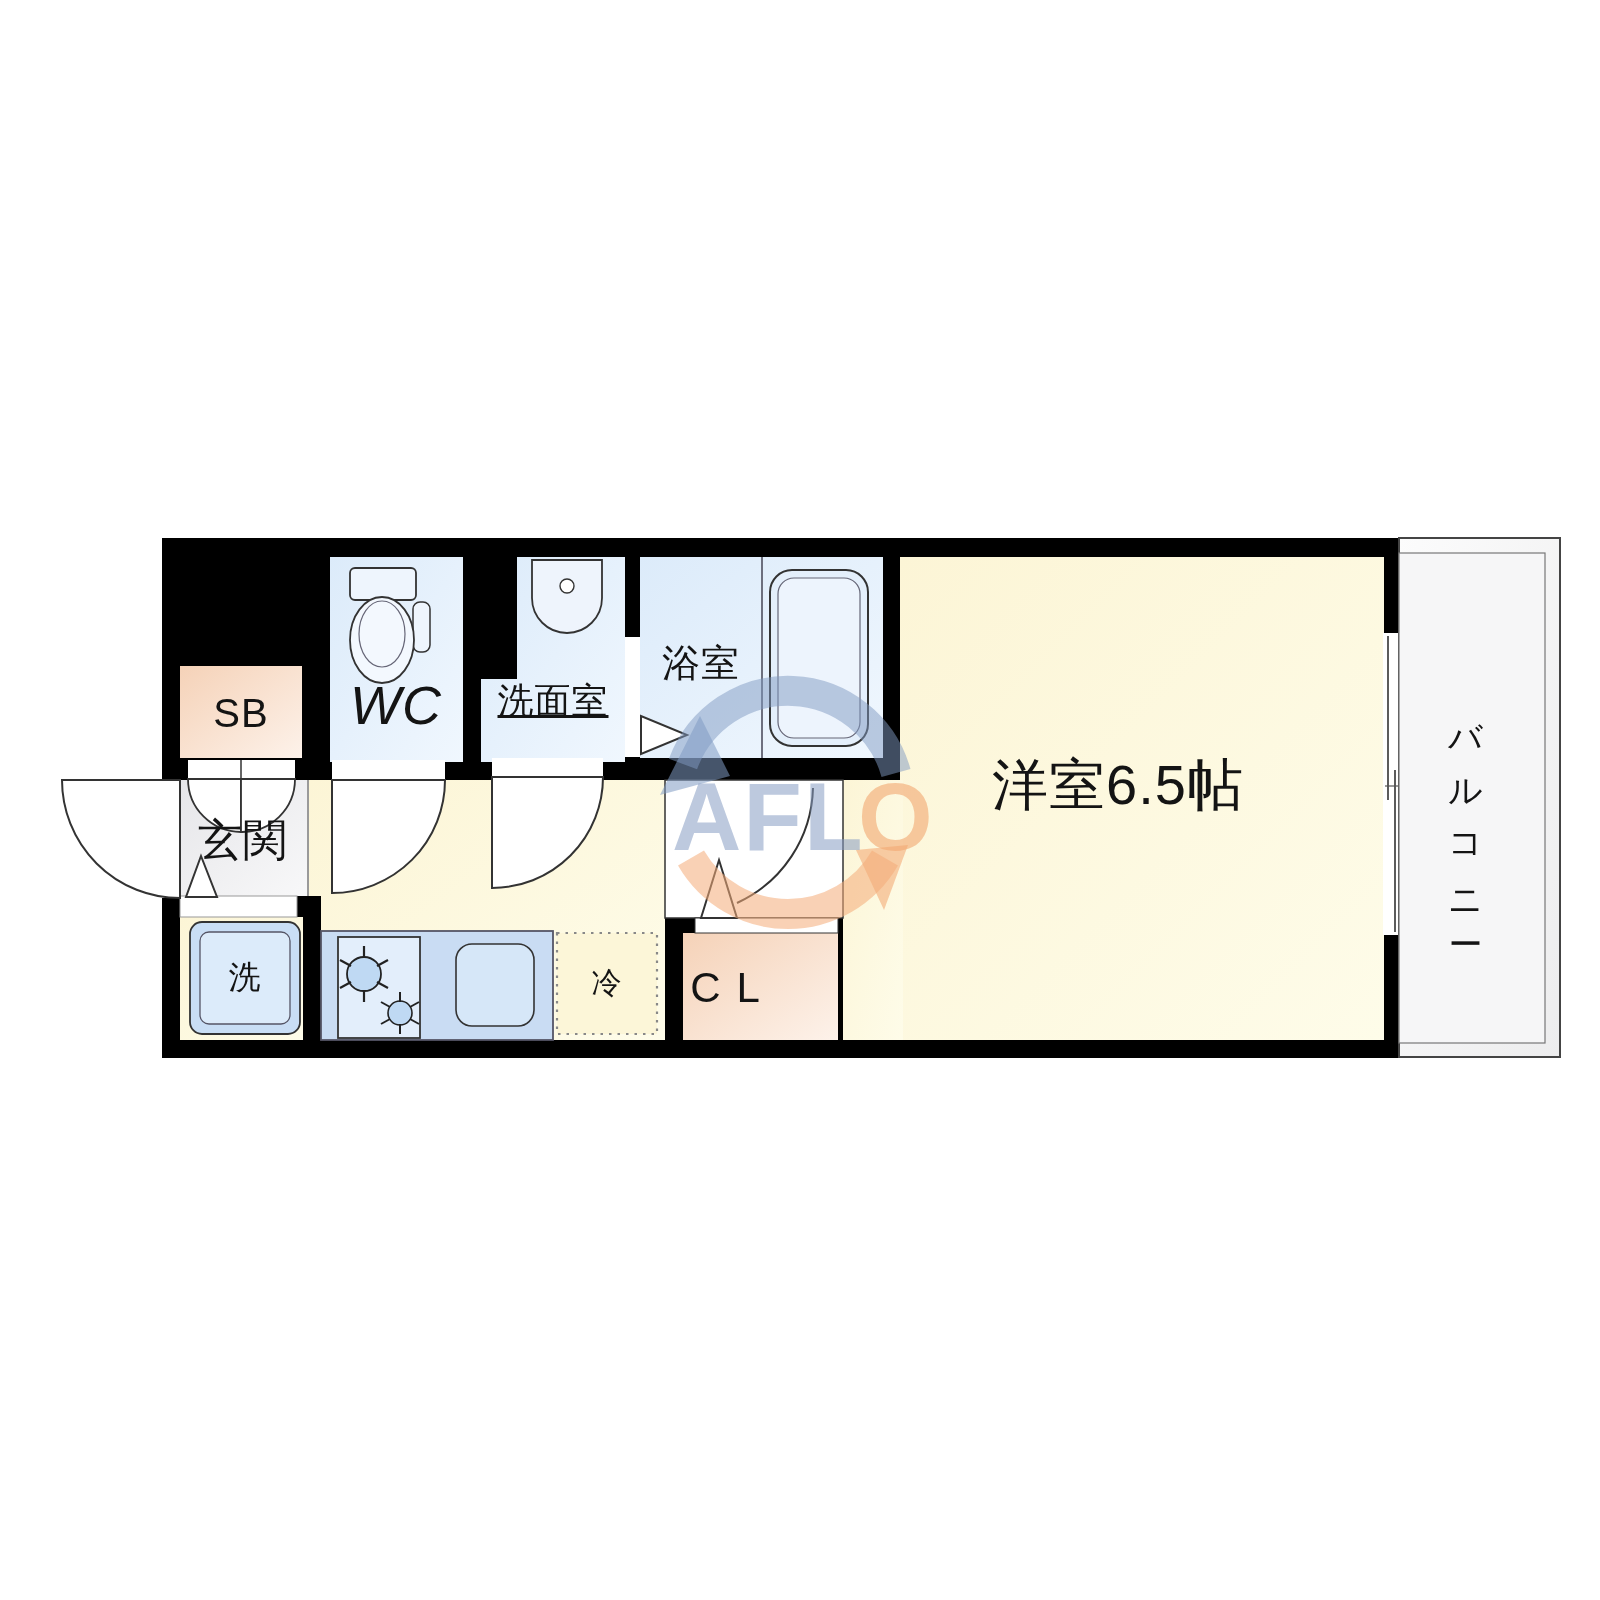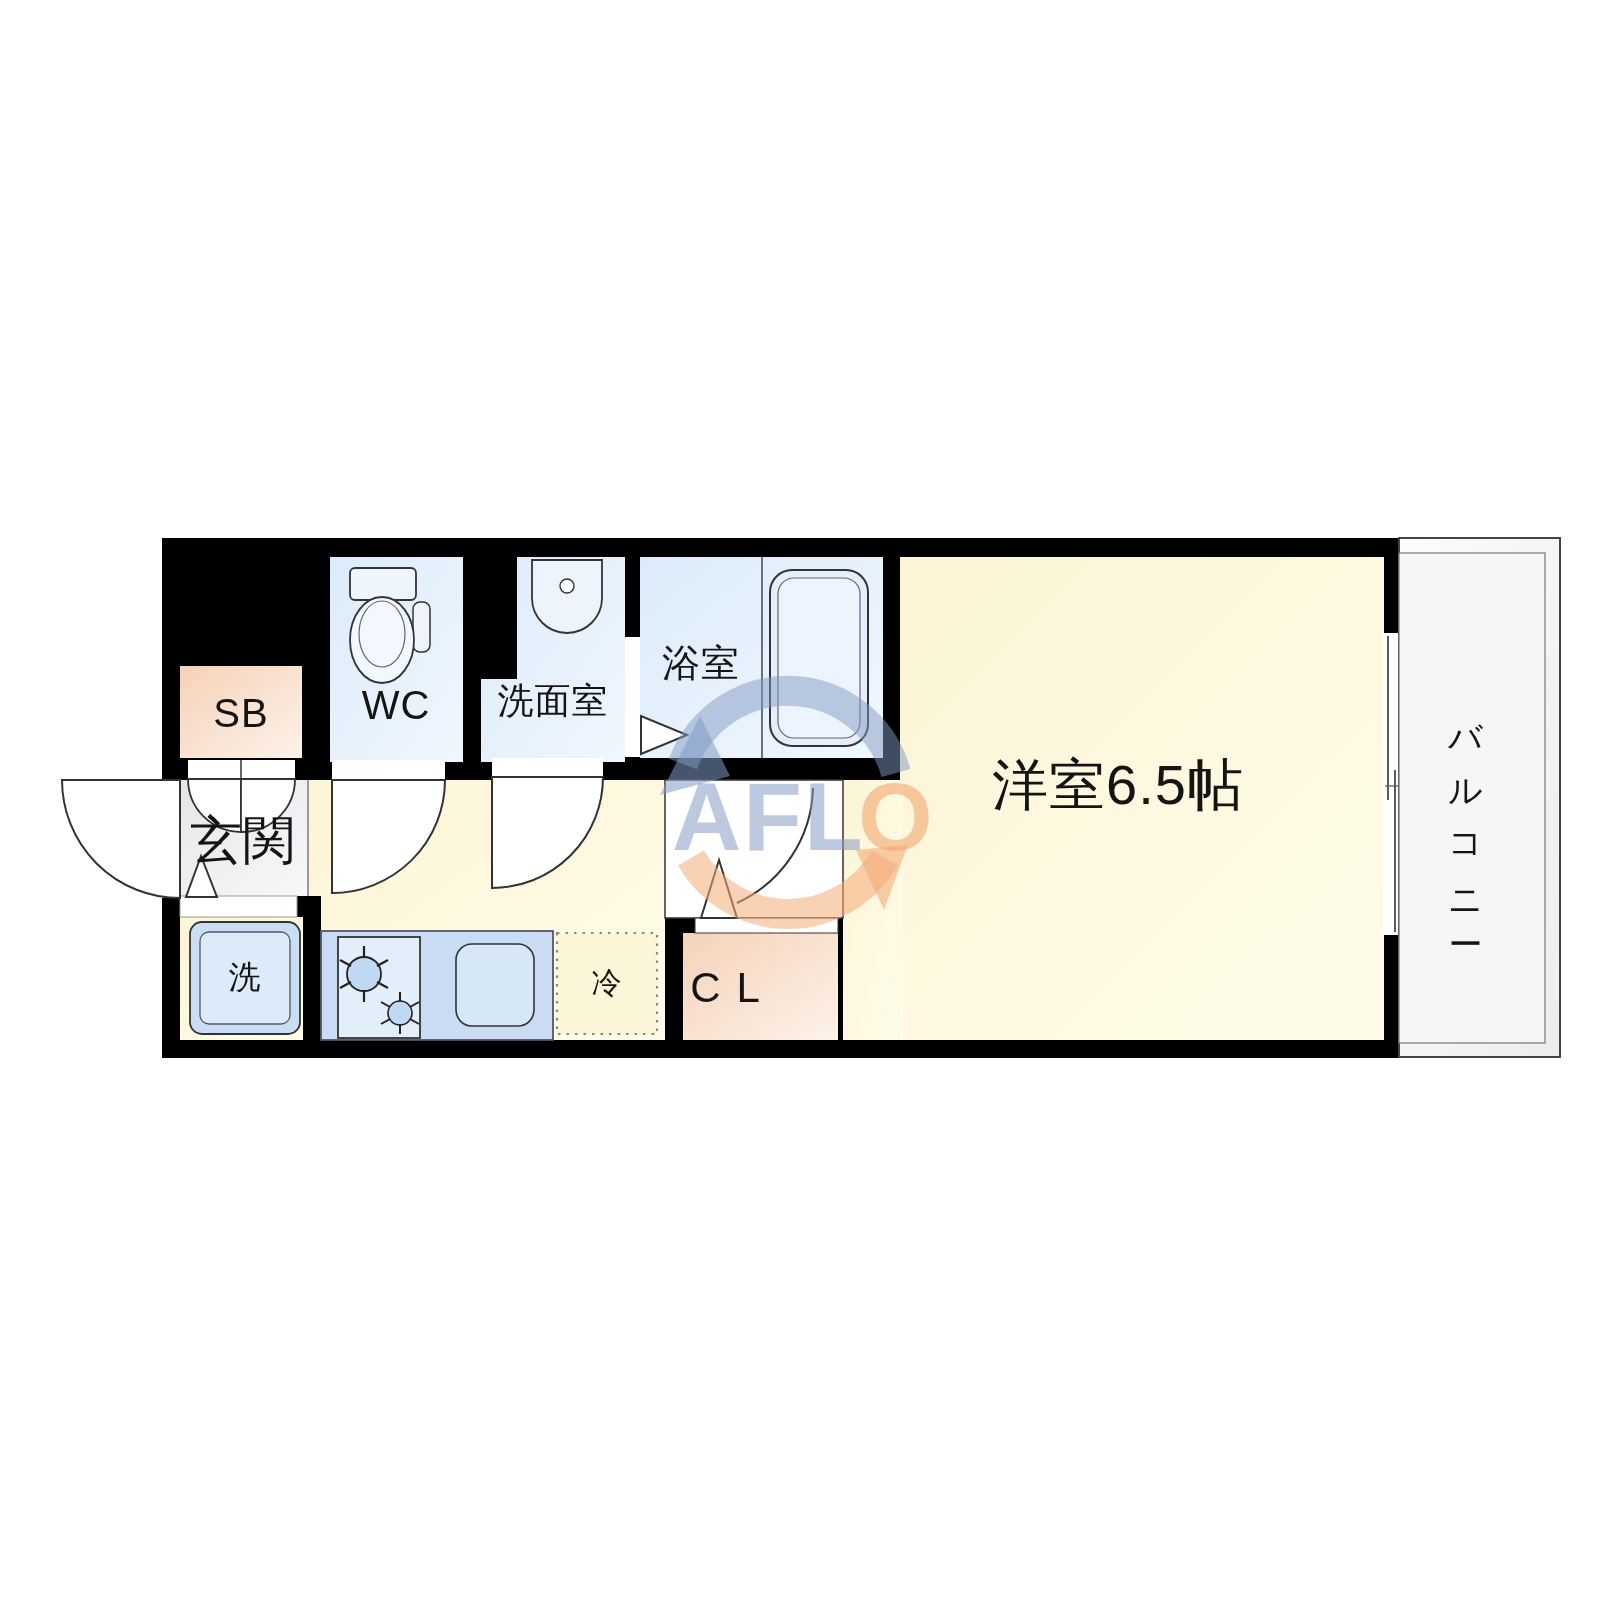--- a/index.html
+++ b/index.html
@@ -137,23 +137,23 @@
     <path d="M683,764 A112,112 0 0 1 896,773" fill="none" stroke="rgba(128,154,194,0.5)" stroke-width="30"></path>
     <polygon points="660,795 700,716 730,776" fill="rgba(128,154,194,0.55)"></polygon>
     <path d="M691,858 A112,112 0 0 0 885,858" fill="none" stroke="rgba(244,172,120,0.55)" stroke-width="30"></path>
     <polygon points="908,845 856,850 884,910" fill="rgba(244,172,120,0.6)"></polygon>
     <text x="672" y="850" font-family="Liberation Sans, sans-serif" font-size="96" font-weight="bold" letter-spacing="2" fill="rgba(134,156,194,0.55)">AFL</text>
     <text x="858" y="850" font-family="Liberation Sans, sans-serif" font-size="96" font-weight="bold" fill="rgba(242,166,112,0.6)">O</text>
   </g>
 </svg>
 
 <div class="label" style="left:241px;top:713px;font-size:40px;text-align:center;">SB</div>
-<div class="label" style="left:396px;top:705px;font-size:40px;">WC</div>
-<div class="label" style="left:553px;top:701px;font-size:36px;">洗面室</div>
+<div class="label" style="left:396px;top:705px;font-size:54px;font-style:italic;">WC</div>
+<div class="label" style="left:553px;top:701px;font-size:36px;text-decoration:underline;">洗面室</div>
 <div class="label" style="left:701px;top:663px;font-size:38px;text-align:right;">浴室</div>
-<div class="label" style="left:243px;top:840px;font-size:52px;">玄関</div>
+<div class="label" style="left:243px;top:840px;font-size:44px;">玄関</div>
 <div class="label" style="left:245px;top:977px;font-size:32px;">洗</div>
 <div class="label" style="left:607px;top:983px;font-size:30px;">冷</div>
 <div class="label cl" style="left:733px;top:988px;font-size:42px;">CL</div>
 <div class="label" style="left:1118px;top:785px;font-size:56px;">洋室6.5帖</div>
 <div class="label vertical" style="left:1466px;top:822px;font-size:34px;">バルコニー</div>
 
 </div>
 
 </body></html>

